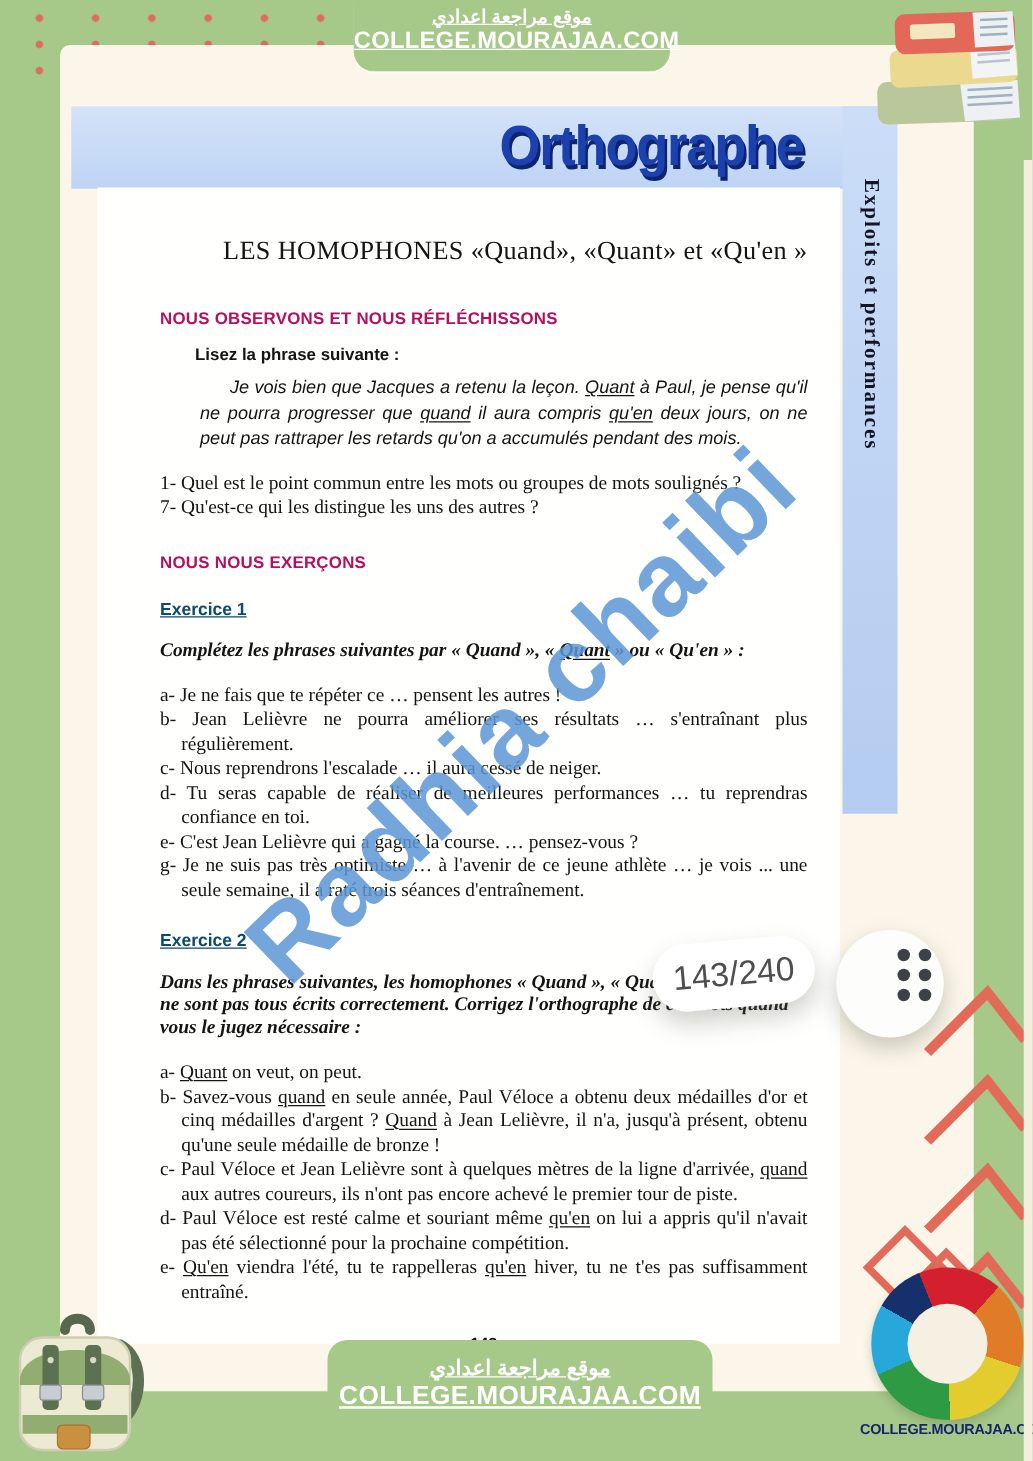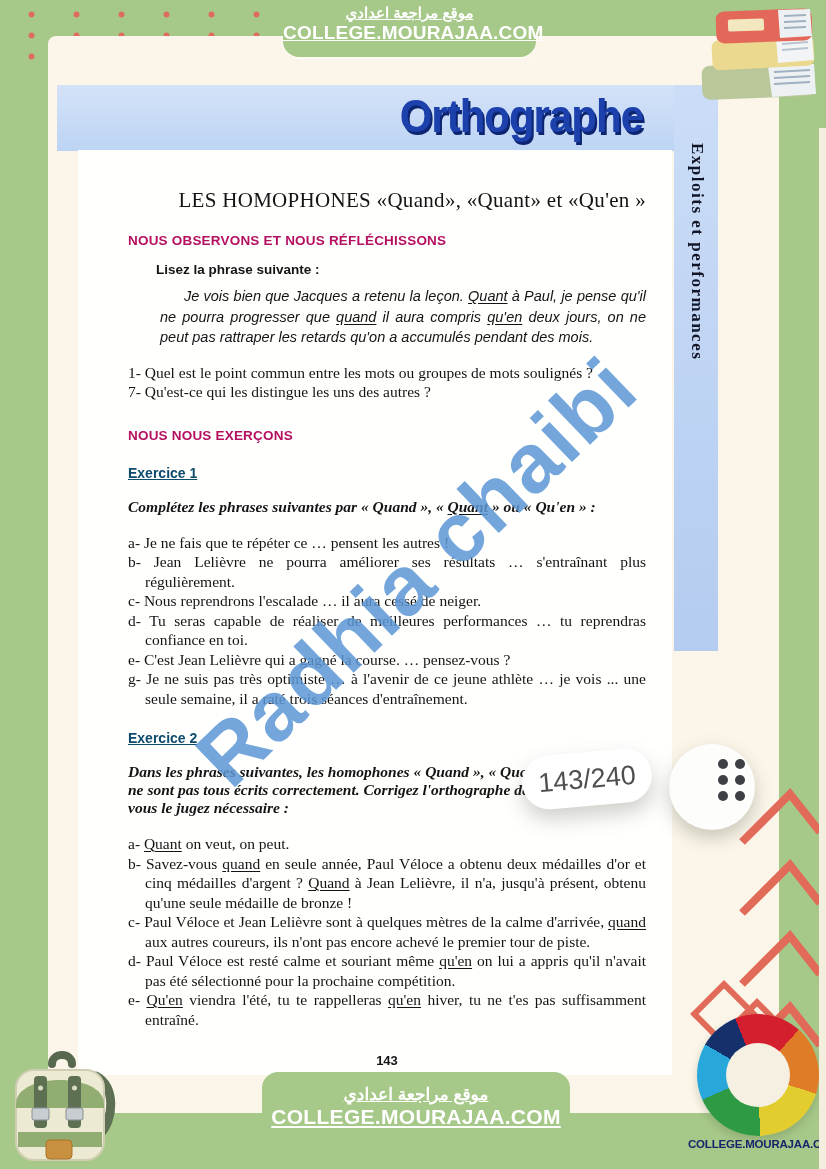--- a/index.html
+++ b/index.html
@@ -45,21 +45,21 @@
   .vlabel{
     writing-mode:vertical-rl;font-family:"Liberation Serif",serif;font-weight:bold;
     font-size:17px;color:#121527;letter-spacing:1.5px;margin:58px 0 0 13px;
   }
 
   
   .doc{position:absolute;left:78px;top:150px;width:594px;height:925px;background:#fffffe;z-index:4;}
   .doc-inner{padding:26px 26px 0 50px;color:#141414;}
   .doc-title{font-family:"Liberation Serif",serif;font-size:21px;text-align:right;margin-top:12px;letter-spacing:.3px;}
   .h-magenta{color:#b51060;font-weight:bold;font-size:13.5px;letter-spacing:.2px;}
-  #heading-observe{margin-top:20px;}
+  #heading-observe{margin-top:34px;}
   .lisez{font-weight:bold;font-size:13.5px;margin-top:14px;padding-left:28px;}
   .intro{font-style:italic;font-size:14.5px;line-height:20.5px;text-align:justify;margin-top:9px;text-indent:24px;margin-left:32px;}
   .questions{font-family:"Liberation Serif",serif;font-size:15.5px;line-height:19.5px;margin-top:15px;}
   #heading-exercise{margin-top:26px;}
   .ex-label{color:#0c4a6e;font-weight:bold;font-size:14px;text-decoration:underline;margin-top:22px;}
   .instr{font-family:"Liberation Serif",serif;font-weight:bold;font-style:italic;font-size:15.5px;margin-top:17px;}
   .ex-list{font-family:"Liberation Serif",serif;font-size:15.5px;line-height:19.5px;margin-top:17px;text-align:justify;}
   .ex-item{padding-left:17px;text-indent:-17px;}
   .u{text-decoration:underline;text-underline-offset:2px;}
   .pagenum{text-align:center;font-size:13px;font-weight:bold;margin-top:24px;}
@@ -142,21 +142,21 @@
         <div class="ex-item"><span>c- </span><span>Nous reprendrons l'escalade … il aura cessé de neiger.</span></div>
         <div class="ex-item"><span>d- </span><span>Tu seras capable de réaliser de meilleures performances … tu reprendras confiance en toi.</span></div>
         <div class="ex-item"><span>e- </span><span>C'est Jean Lelièvre qui a gagné la course. … pensez-vous ?</span></div>
         <div class="ex-item"><span>g- </span><span>Je ne suis pas très optimiste … à l'avenir de ce jeune athlète … je vois ... une seule semaine, il a raté trois séances d'entraînement.</span></div>
       </div>
     <div class="ex-label">Exercice 2</div>
     <div class="instr">Dans les phrases suivantes, les homophones « Quand », « Quant » et « Qu'en » ne sont pas tous écrits correctement. Corrigez l'orthographe de ces mots quand vous le jugez nécessaire :</div>
     <div class="ex-list">
         <div class="ex-item"><span>a- </span><span class="u">Quant</span><span> on veut, on peut.</span></div>
         <div class="ex-item"><span>b- </span><span>Savez-vous </span><span class="u">quand</span><span> en seule année, Paul Véloce a obtenu deux médailles d'or et cinq médailles d'argent ? </span><span class="u">Quand</span><span> à Jean Lelièvre, il n'a, jusqu'à présent, obtenu qu'une seule médaille de bronze !</span></div>
-        <div class="ex-item"><span>c- </span><span>Paul Véloce et Jean Lelièvre sont à quelques mètres de la calme d'arrivée, </span><span class="u">quand</span><span> aux autres coureurs, ils n'ont pas encore achevé le premier tour de piste.</span></div>
+        <div class="ex-item"><span>c- </span><span>Paul Véloce et Jean Lelièvre sont à quelques mètres de la ligne d'arrivée, </span><span class="u">quand</span><span> aux autres coureurs, ils n'ont pas encore achevé le premier tour de piste.</span></div>
         <div class="ex-item"><span>d- </span><span>Paul Véloce est resté calme et souriant même </span><span class="u">qu'en</span><span> on lui a appris qu'il n'avait pas été sélectionné pour la prochaine compétition.</span></div>
         <div class="ex-item"><span>e- </span><span class="u">Qu'en</span><span> viendra l'été, tu te rappelleras </span><span class="u">qu'en</span><span> hiver, tu ne t'es pas suffisamment entraîné.</span></div>
       </div>
     <div class="pagenum">143</div>
   </div>
 </div>
 
 <div class="watermark">Radhia chaibi</div>
 
 <div class="dots-circle">

